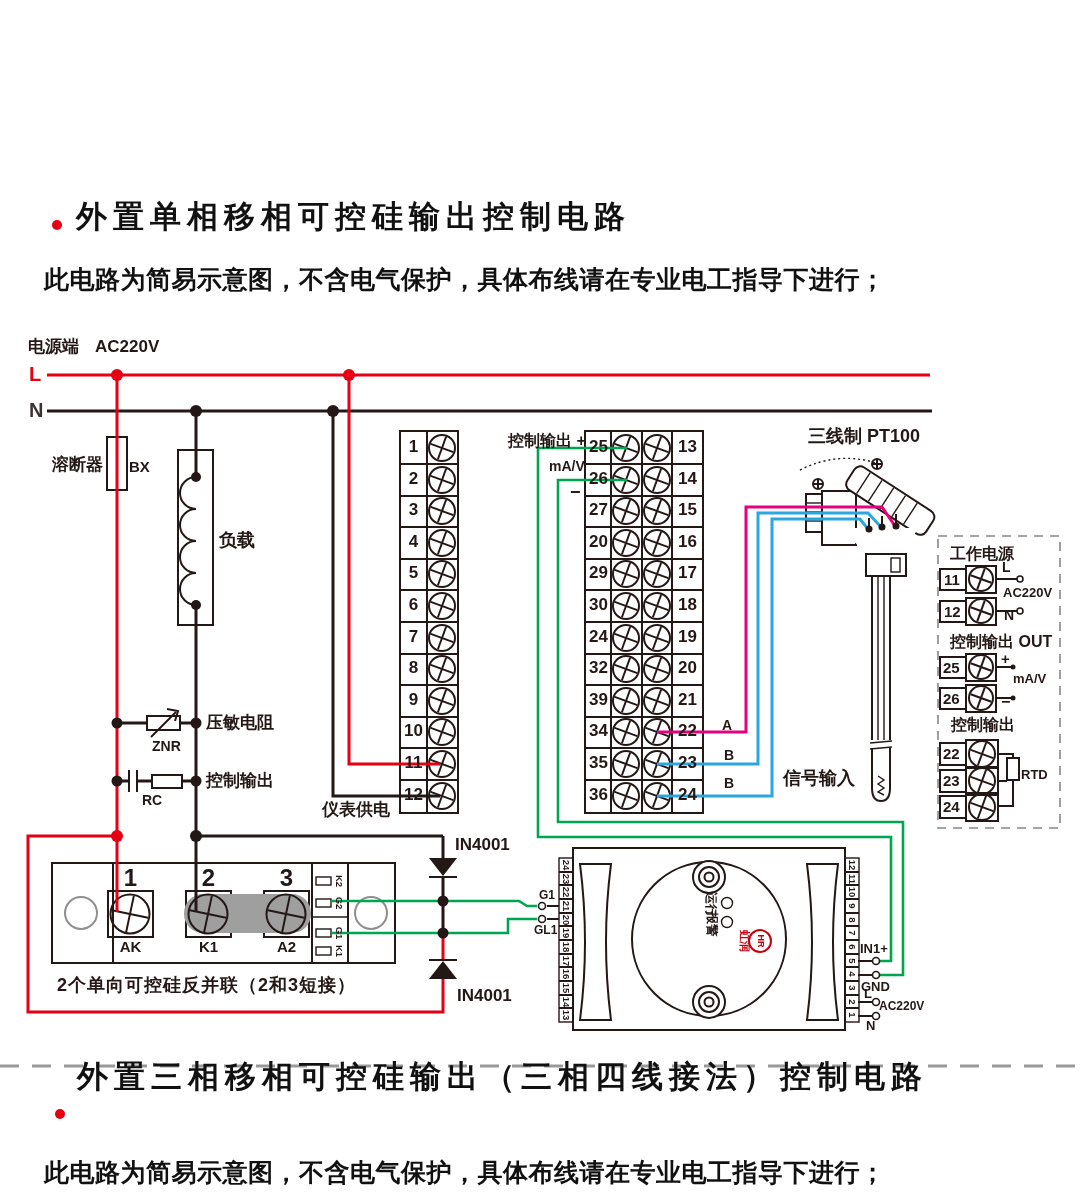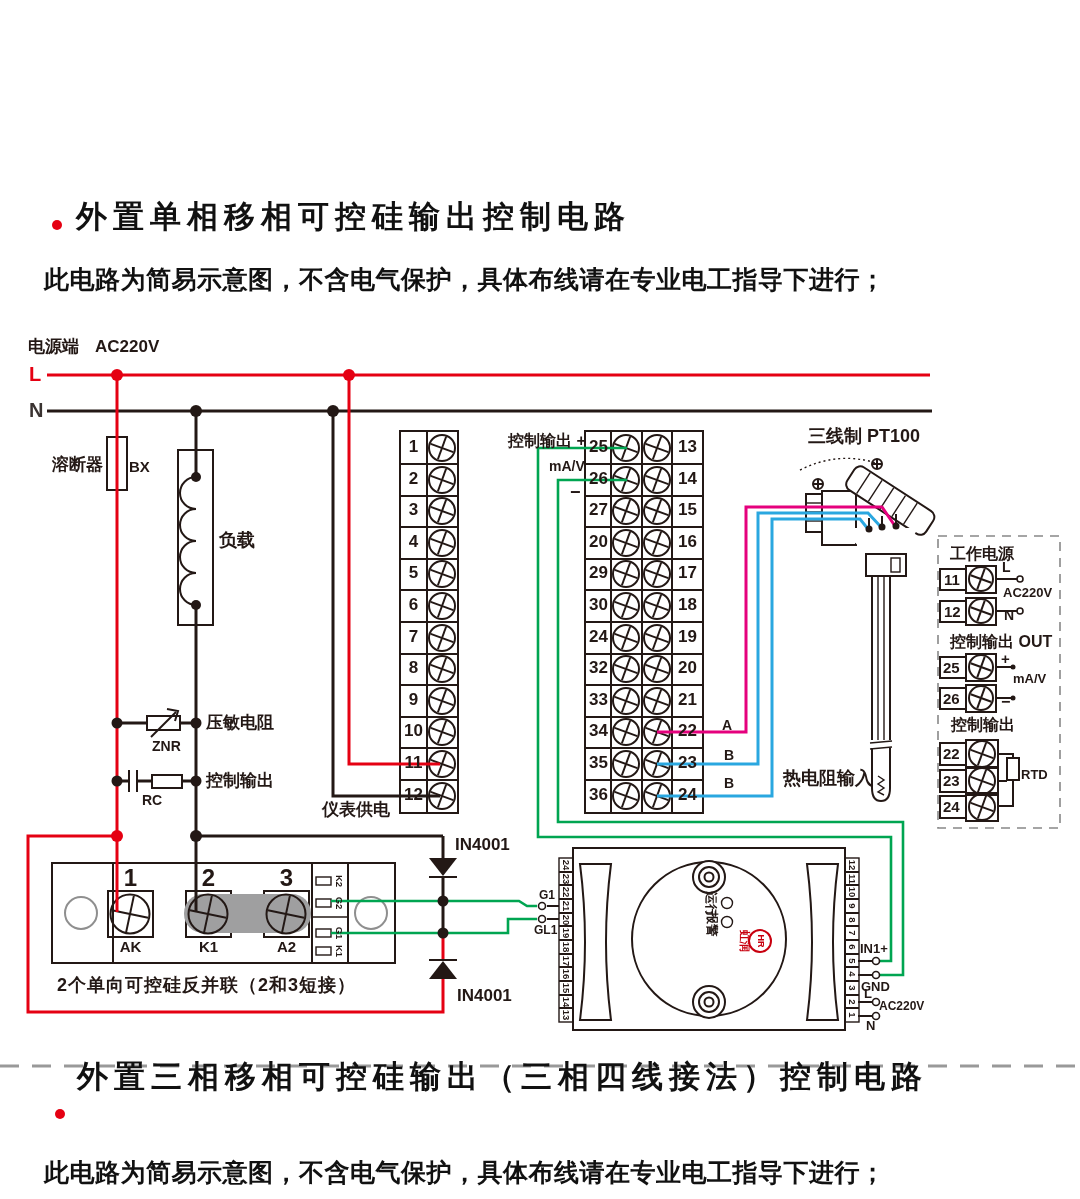--- a/index.html
+++ b/index.html
@@ -419,42 +419,42 @@
 <span class="t num" style="left:401px;top:754px;">11</span>
 <span class="t num" style="left:401px;top:786px;">12</span>
 <span class="t num" style="left:586px;top:438px;">25</span>
 <span class="t num" style="left:586px;top:470px;">26</span>
 <span class="t num" style="left:586px;top:501px;">27</span>
 <span class="t num" style="left:586px;top:533px;">20</span>
 <span class="t num" style="left:586px;top:564px;">29</span>
 <span class="t num" style="left:586px;top:596px;">30</span>
 <span class="t num" style="left:586px;top:628px;">24</span>
 <span class="t num" style="left:586px;top:659px;">32</span>
-<span class="t num" style="left:586px;top:691px;">33</span>
+<span class="t num" style="left:586px;top:691px;">39</span>
 <span class="t num" style="left:586px;top:722px;">34</span>
 <span class="t num" style="left:586px;top:754px;">35</span>
 <span class="t num" style="left:586px;top:786px;">36</span>
 <span class="t num" style="left:675px;top:438px;">13</span>
 <span class="t num" style="left:675px;top:470px;">14</span>
 <span class="t num" style="left:675px;top:501px;">15</span>
 <span class="t num" style="left:675px;top:533px;">16</span>
 <span class="t num" style="left:675px;top:564px;">17</span>
 <span class="t num" style="left:675px;top:596px;">18</span>
 <span class="t num" style="left:675px;top:628px;">19</span>
 <span class="t num" style="left:675px;top:659px;">20</span>
 <span class="t num" style="left:675px;top:691px;">21</span>
 <span class="t num" style="left:675px;top:722px;">22</span>
 <span class="t num" style="left:675px;top:754px;">23</span>
 <span class="t num" style="left:675px;top:786px;">24</span>
 
 <span class="t" style="left:808px;top:427px;font-size:18px;">三线制 PT100</span>
 <span class="t" style="left:722px;top:718px;font-size:14px;">A</span>
 <span class="t" style="left:724px;top:748px;font-size:14px;">B</span>
 <span class="t" style="left:724px;top:776px;font-size:14px;">B</span>
-<span class="t" style="left:783px;top:769px;font-size:18px;">热电阻输入</span>
+<span class="t" style="left:783px;top:769px;font-size:18px;">信号输入</span>
 
 <span class="t" style="left:950px;top:546px;font-size:16px;">工作电源</span>
 <span class="t" style="left:944px;top:572px;font-size:15px;">11</span>
 <span class="t" style="left:944px;top:604px;font-size:15px;">12</span>
 <span class="t" style="left:1002px;top:560px;font-size:14px;">L</span>
 <span class="t" style="left:1003px;top:586px;font-size:13px;">AC220V</span>
 <span class="t" style="left:1004px;top:608px;font-size:14px;">N</span>
 <span class="t" style="left:950px;top:634px;font-size:16px;">控制输出 OUT</span>
 <span class="t" style="left:943px;top:660px;font-size:15px;">25</span>
 <span class="t" style="left:943px;top:691px;font-size:15px;">26</span>

